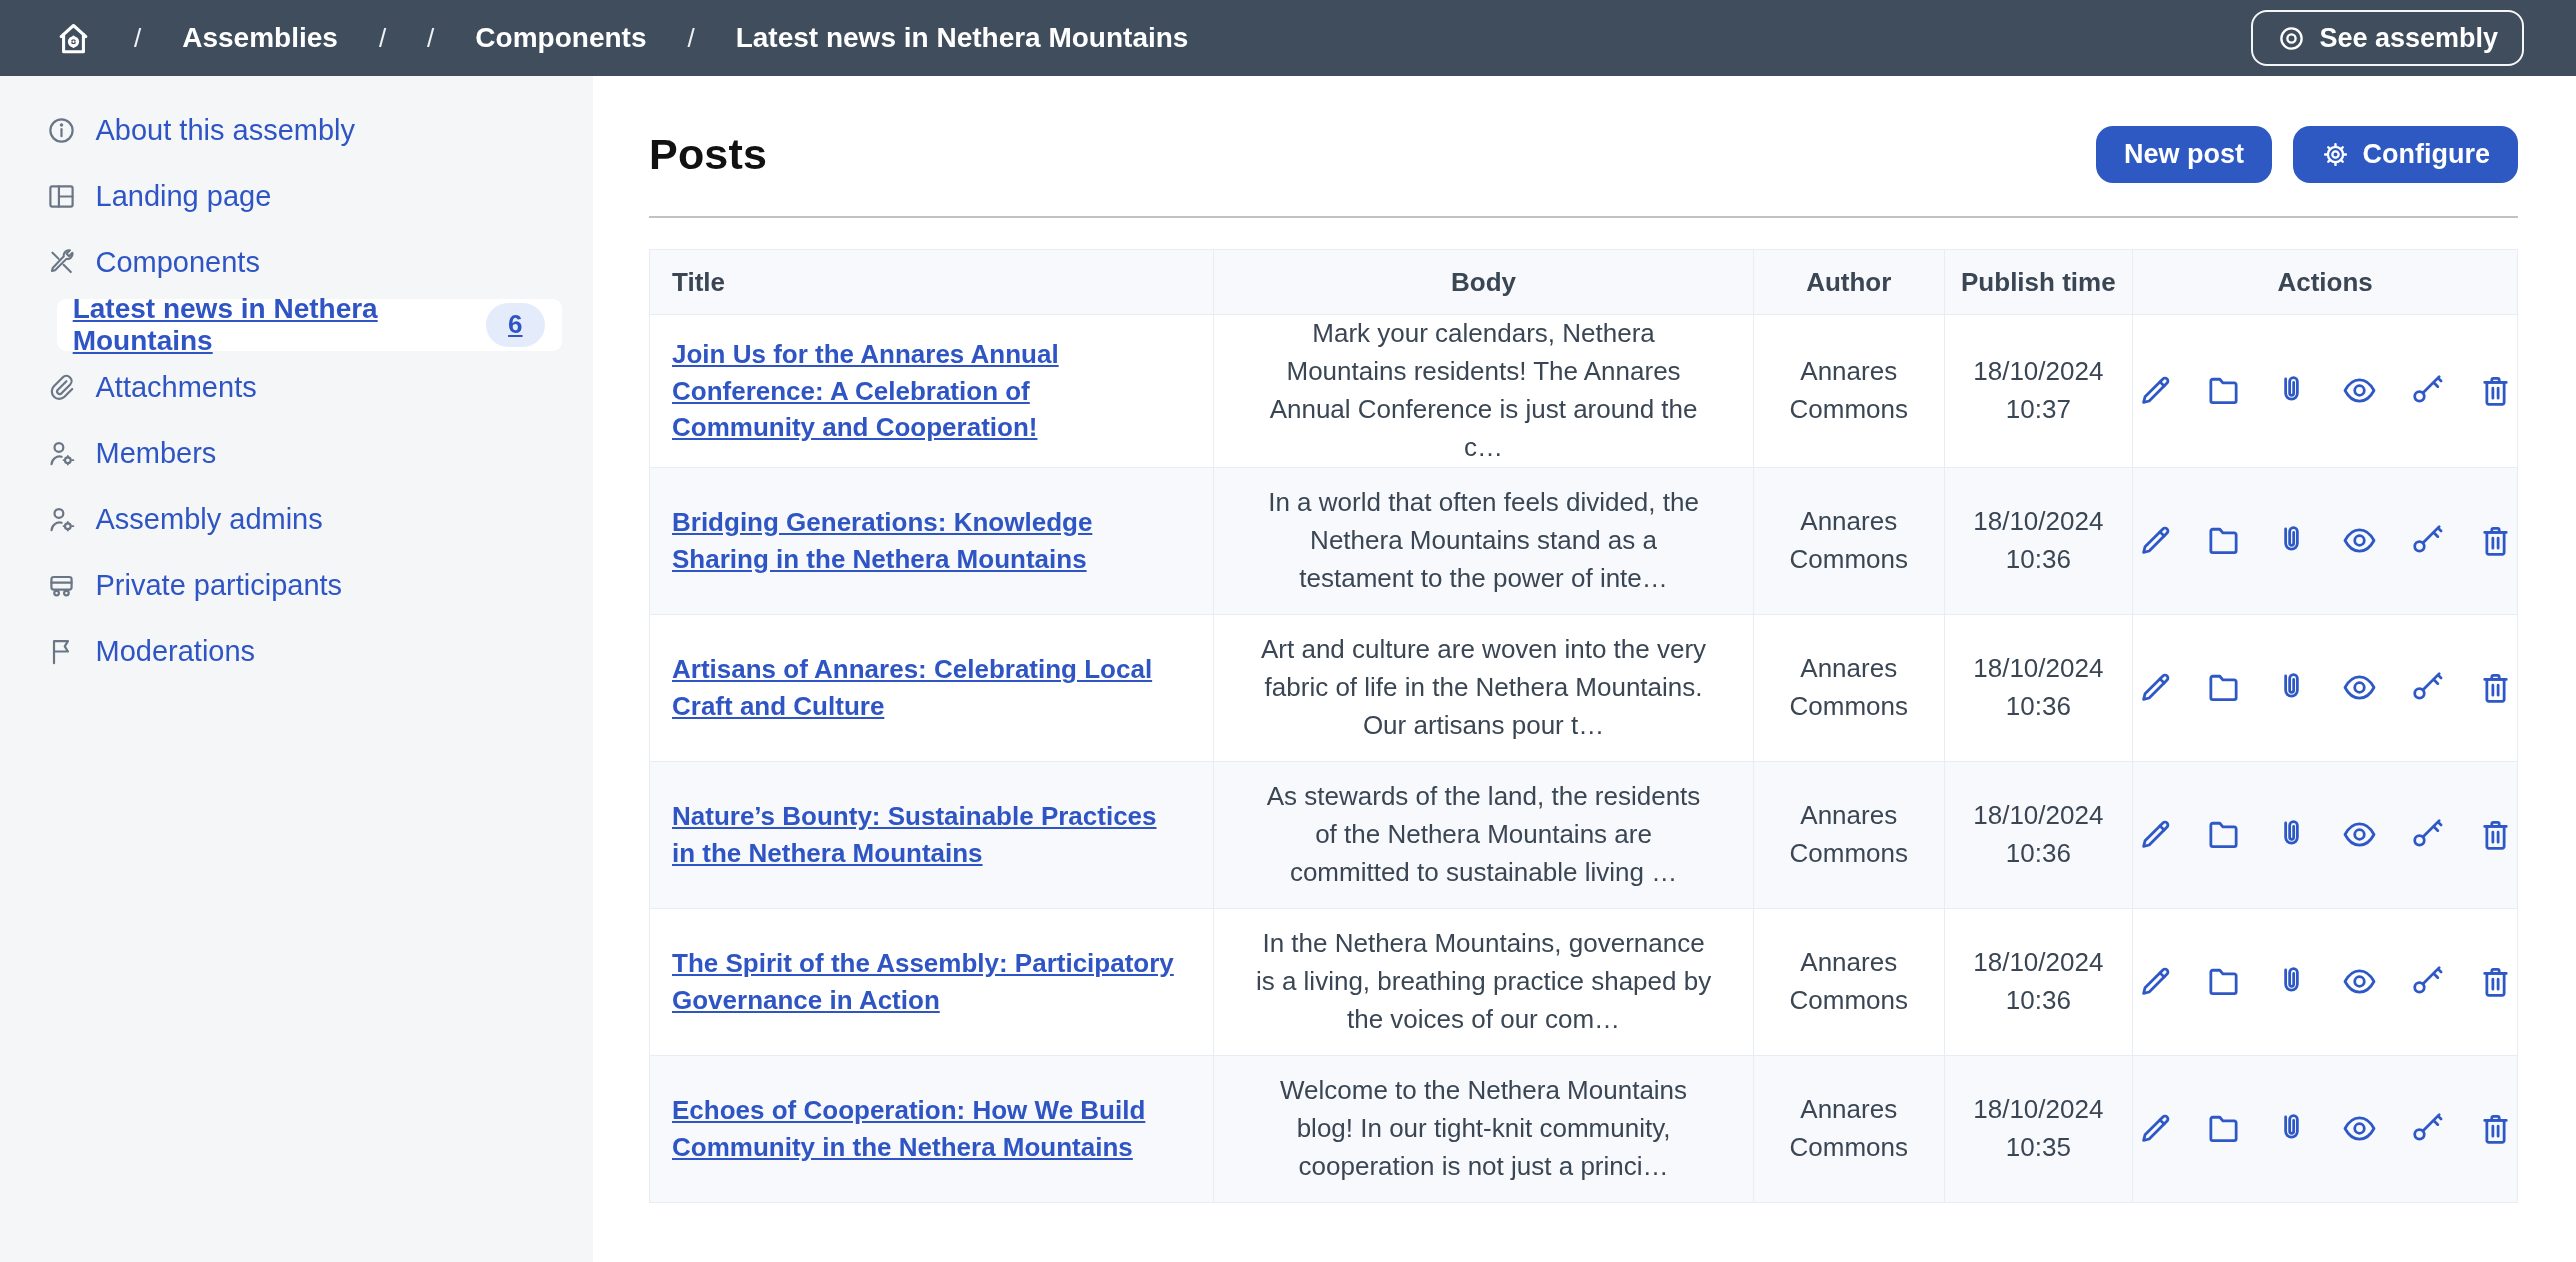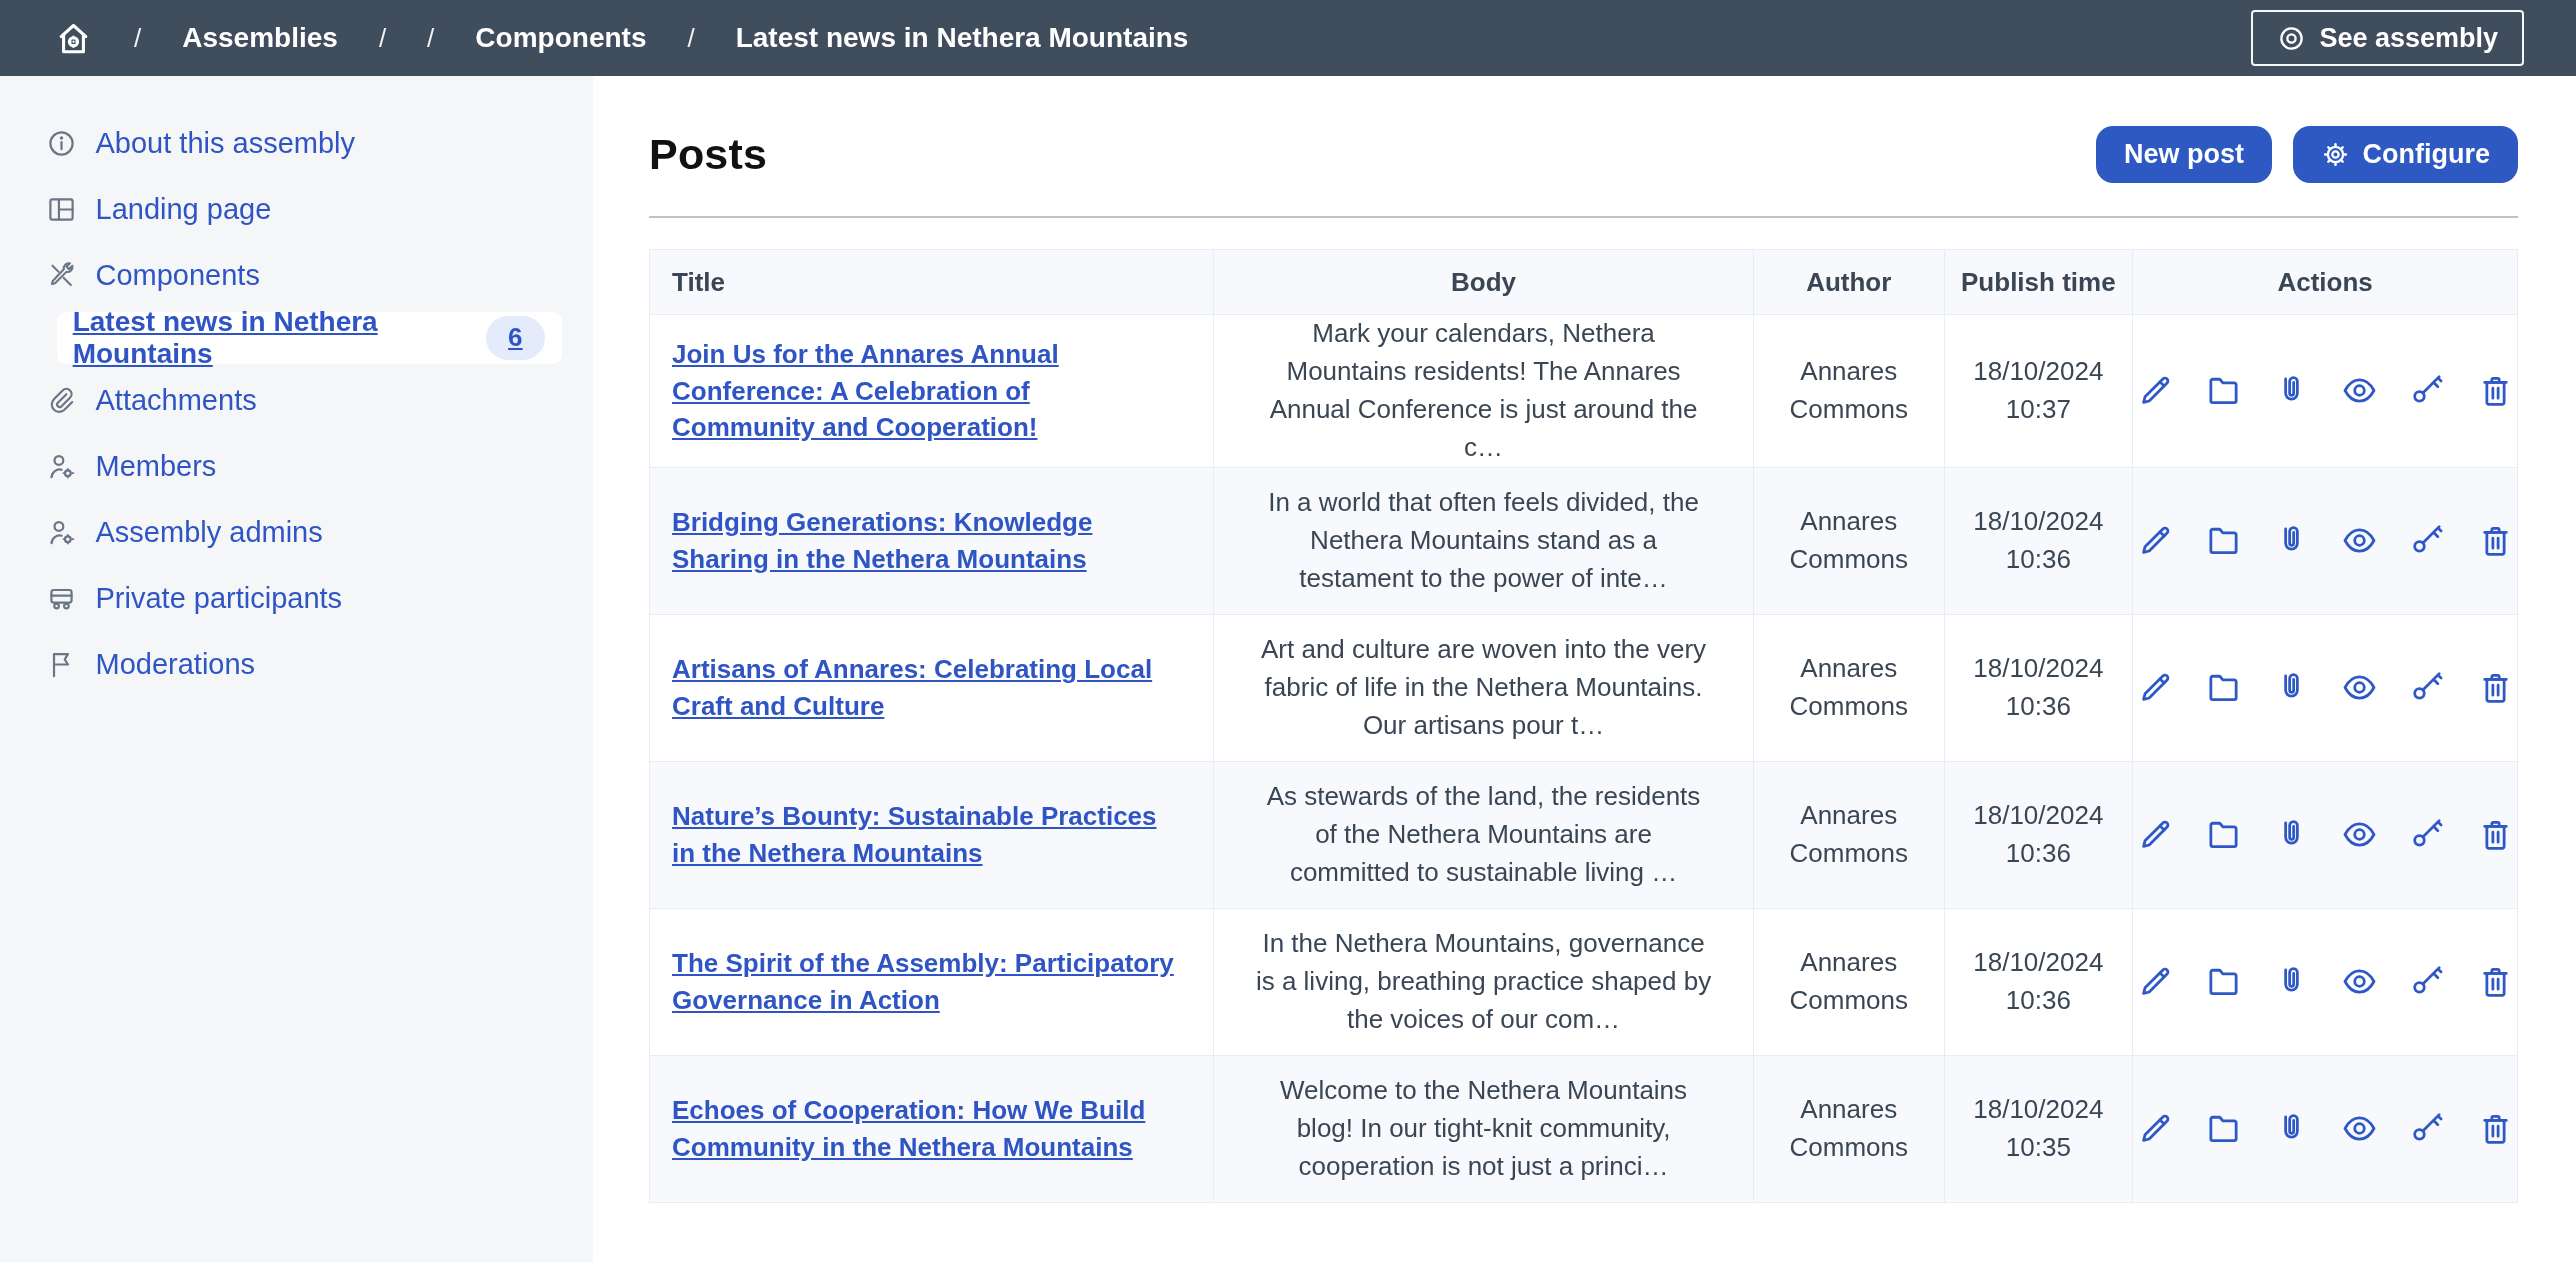--- a/index.html
+++ b/index.html
@@ -19,27 +19,27 @@
   svg{display:block;}
 
   
   .topbar{height:76px;background:var(--topbar-bg);display:flex;align-items:center;
     padding:0 52px 0 54px;color:#fff;}
   .crumbs{display:flex;align-items:center;gap:41px;font-size:28px;font-weight:600;}
   .crumb{white-space:nowrap;cursor:pointer;}
   .crumb-sep{font-weight:400;font-size:26px;opacity:.92;}
   .home-ic{width:39px;height:39px;color:#fff;cursor:pointer;}
   .see-assembly{margin-left:auto;display:flex;align-items:center;gap:13px;
-    border:2.3px solid rgba(255,255,255,.95);border-radius:4px;padding:10.2px 24px;
+    border:2.3px solid rgba(255,255,255,.95);border-radius:16px;padding:10.2px 24px;
     font-size:27px;font-weight:700;color:#fff;background:transparent;cursor:pointer;}
   .see-assembly svg{width:29px;height:29px;}
 
   
   .layout{display:flex;height:1187px;}
-  .sidebar{width:593px;background:var(--sidebar-bg);padding-top:34px;flex:none;}
+  .sidebar{width:593px;background:var(--sidebar-bg);padding-top:21px;flex:none;}
   .side-item{height:66px;display:flex;align-items:center;gap:18.5px;padding-left:46px;
     font-size:29px;color:var(--link-blue);cursor:pointer;}
   .side-item .ic{width:31px;height:31px;color:var(--icon-gray);flex:none;}
   .side-sub{margin:3.7px 31.5px 3.7px 57px;height:52px;background:#fff;border-radius:9.3px;
     display:flex;align-items:center;justify-content:space-between;
     padding:0 16.7px 0 15.7px;cursor:pointer;}
   .side-sub .sub-label{font-size:28px;font-weight:700;color:var(--link-blue);
     text-decoration:underline;}
   .side-sub .badge{min-width:59px;height:44px;border-radius:22px;background:var(--badge-bg);
     display:flex;align-items:center;justify-content:center;font-size:26px;font-weight:700;

